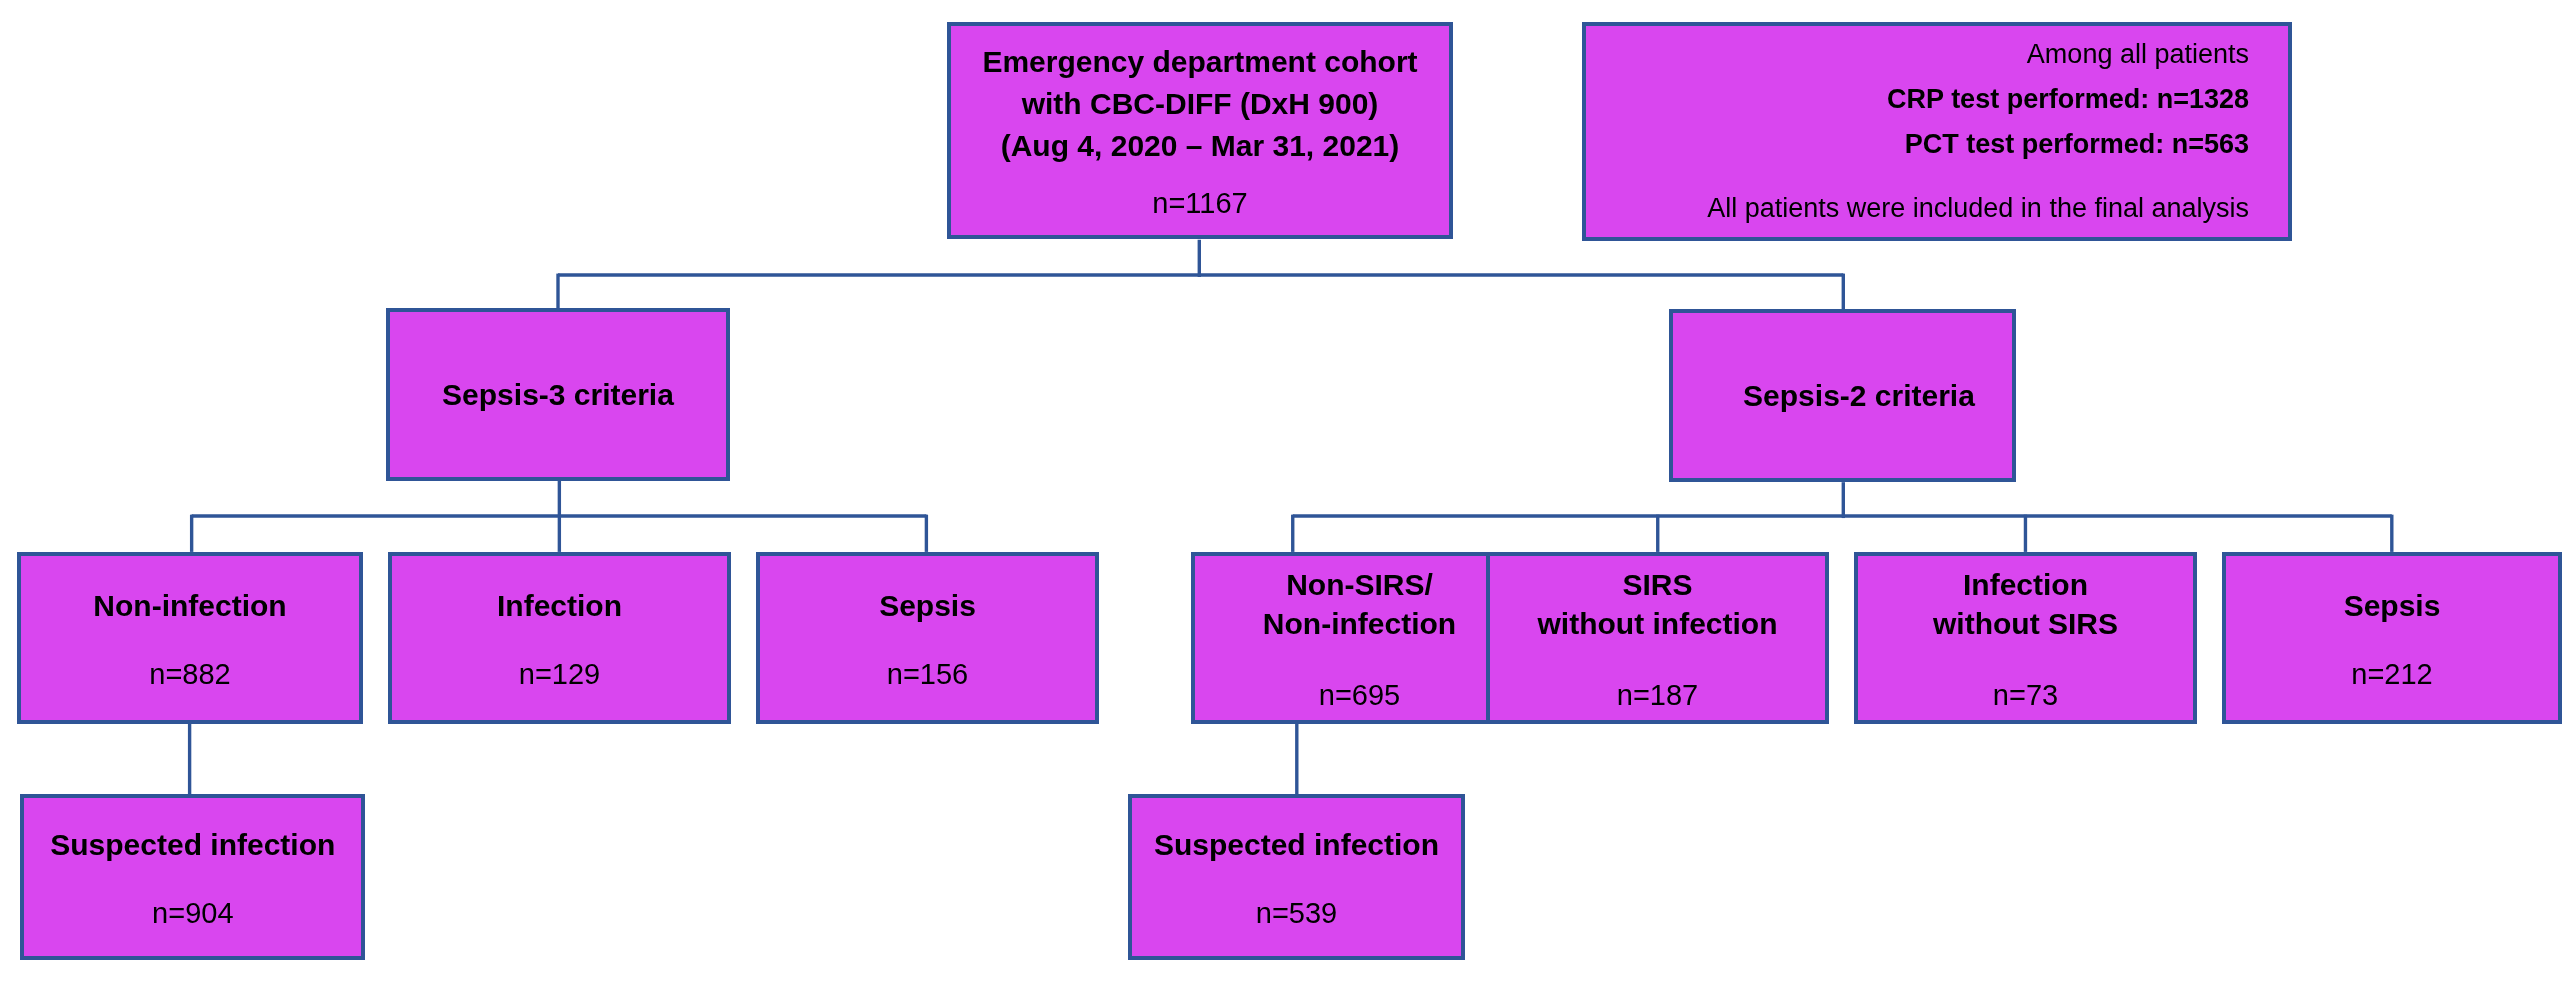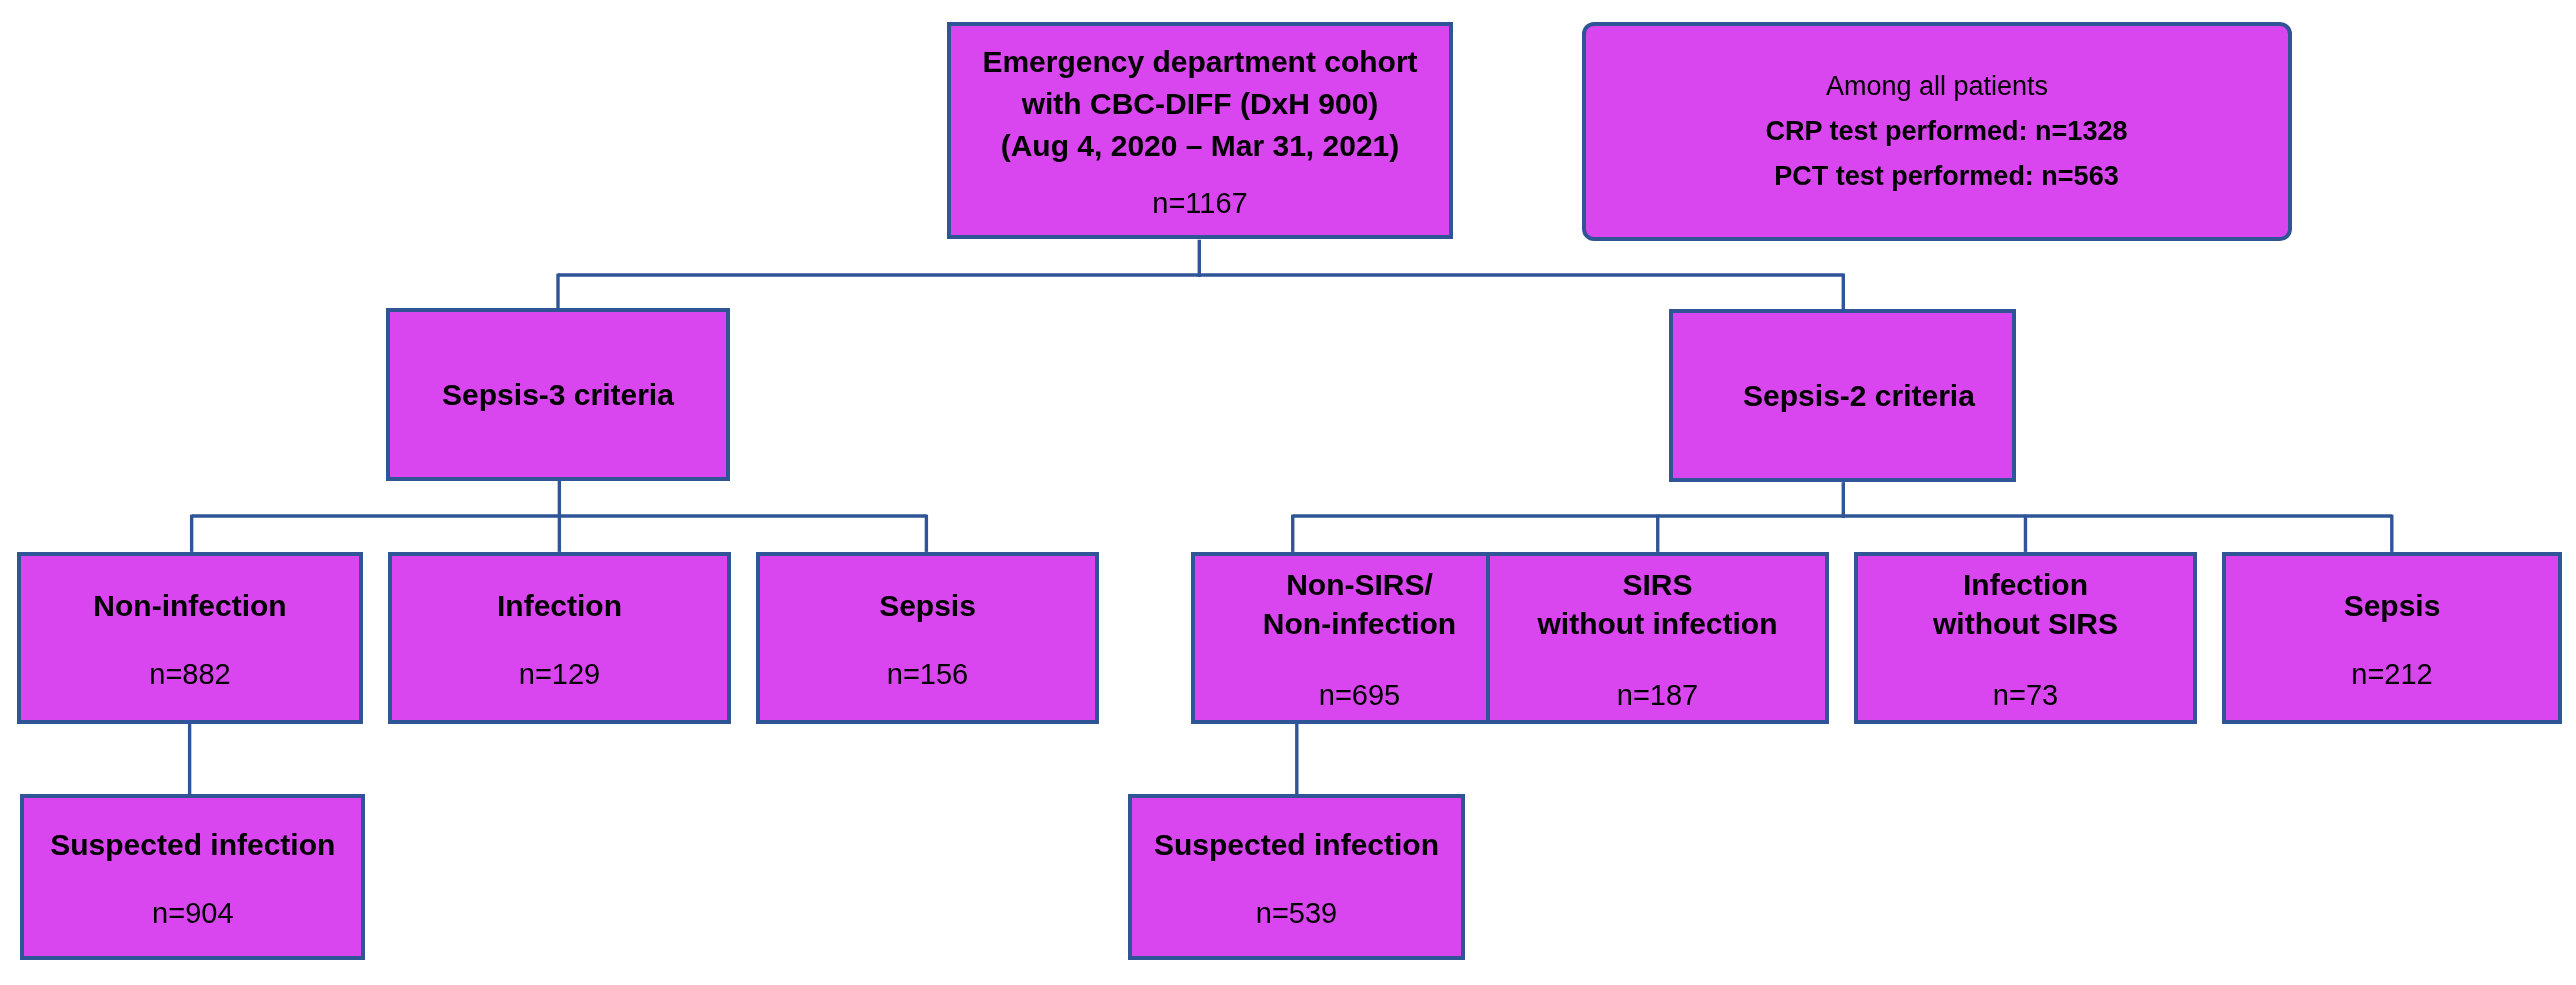--- a/index.html
+++ b/index.html
@@ -42,26 +42,25 @@
     font-size: 29px;
     line-height: 34px;
     margin-top: 30px;
   }
   
   .box.root { left: 947px; top: 22.3px; width: 506px; height: 217px; }
   .box.root .nval { margin-top: 19px; }
   
   .box.info {
     left: 1582px; top: 21.7px; width: 710px; height: 219px;
-    align-items: center;
+    align-items: flex-end;
     text-align: left;
     padding: 0 39px;
     font-size: 27px;
     line-height: 45px;
-    border-radius: 12px;
   }
   .box.info .emph { font-weight: bold; padding-left: 19px; }
   .box.info .note { margin-top: 19px; }
   
   .box.sepsis3 { left: 386px;  top: 308px; width: 344px; height: 173px; }
   .box.sepsis2 { left: 1669px; top: 309px; width: 347px; height: 173px; padding-left: 33px; }
   
   .box.noninf   { left: 17px;   top: 552px; width: 346px; height: 172px; }
   .box.inf      { left: 388px;  top: 552px; width: 343px; height: 172px; }
   .box.s3sepsis { left: 756px; top: 552px; width: 343px; height: 172px; }
@@ -110,20 +109,21 @@
     <div class="lbl">Emergency department cohort</div>
     <div class="lbl">with CBC-DIFF (DxH 900)</div>
     <div class="lbl">(Aug 4, 2020 – Mar 31, 2021)</div>
     <div class="nval">n=1167</div>
   </div>
 
   <div class="box info">
     <div>Among all patients</div>
     <div class="emph">CRP test performed: n=1328</div>
     <div class="emph">PCT test performed: n=563</div>
+    <div class="note">All patients were included in the final analysis</div>
   </div>
 
   <div class="box sepsis3">
     <div class="lbl">Sepsis-3 criteria</div>
   </div>
   <div class="box sepsis2">
     <div class="lbl">Sepsis-2 criteria</div>
   </div>
 
   <div class="box noninf">

